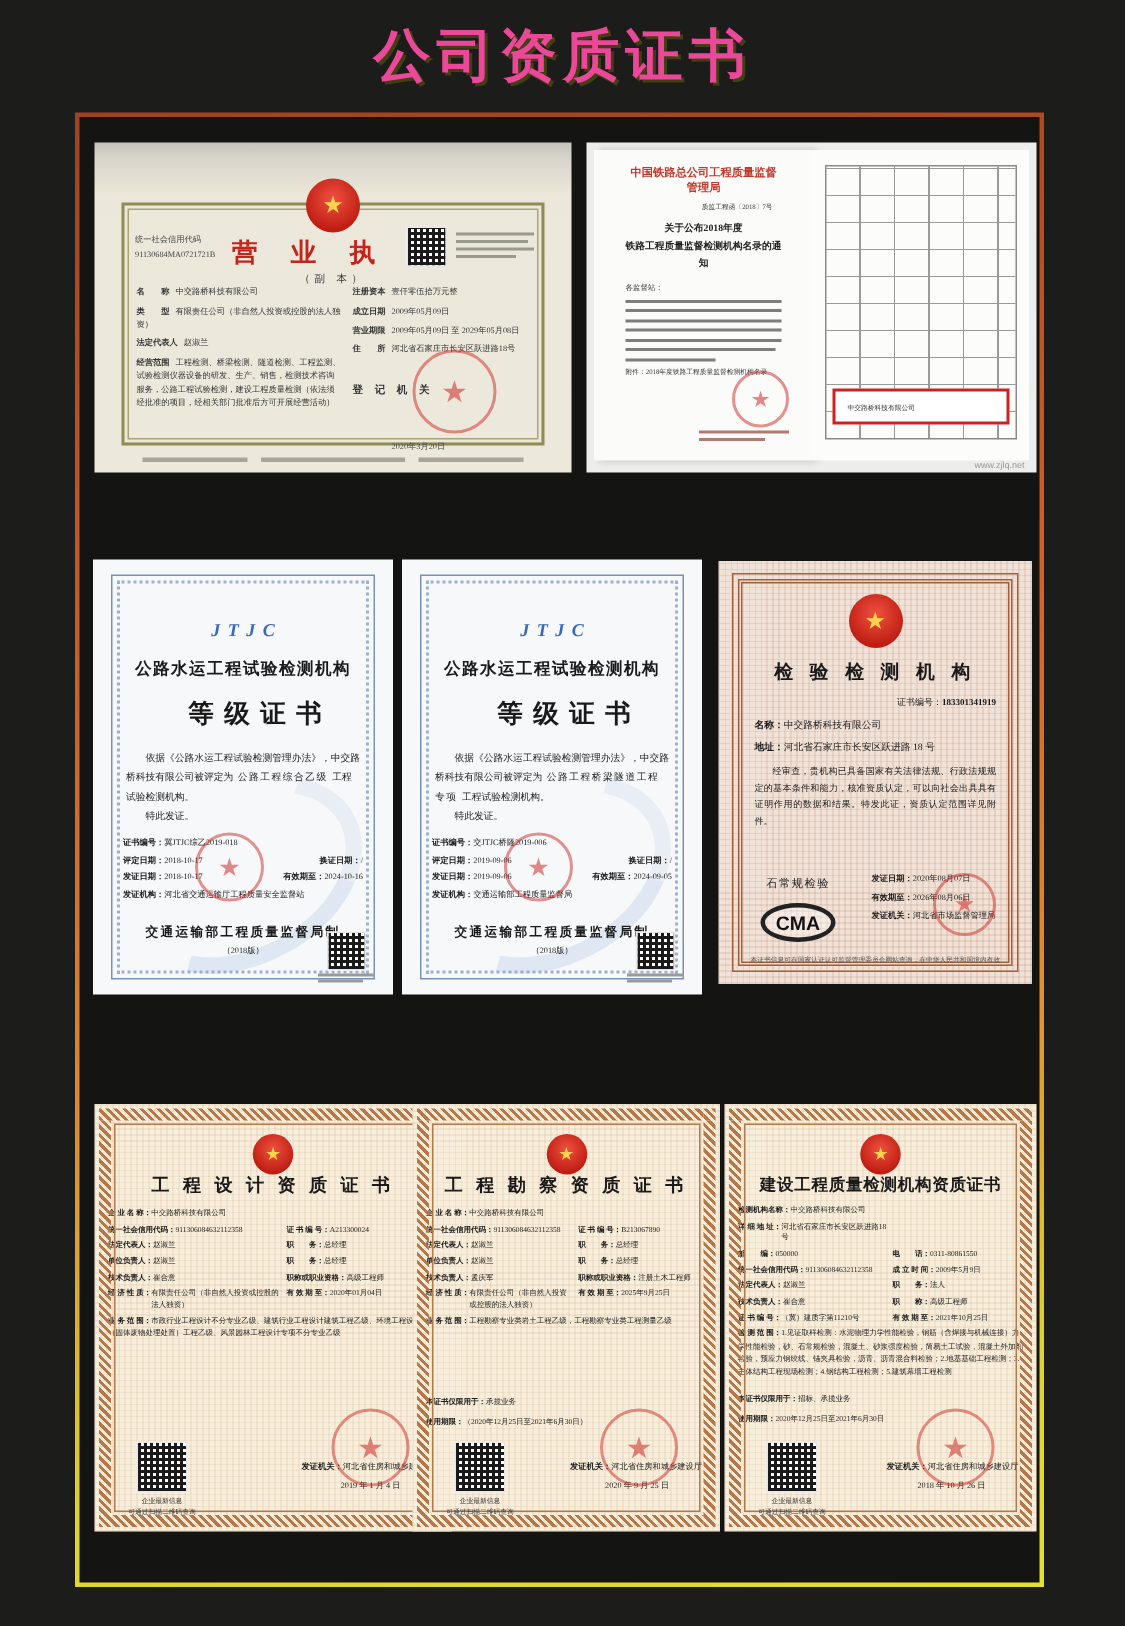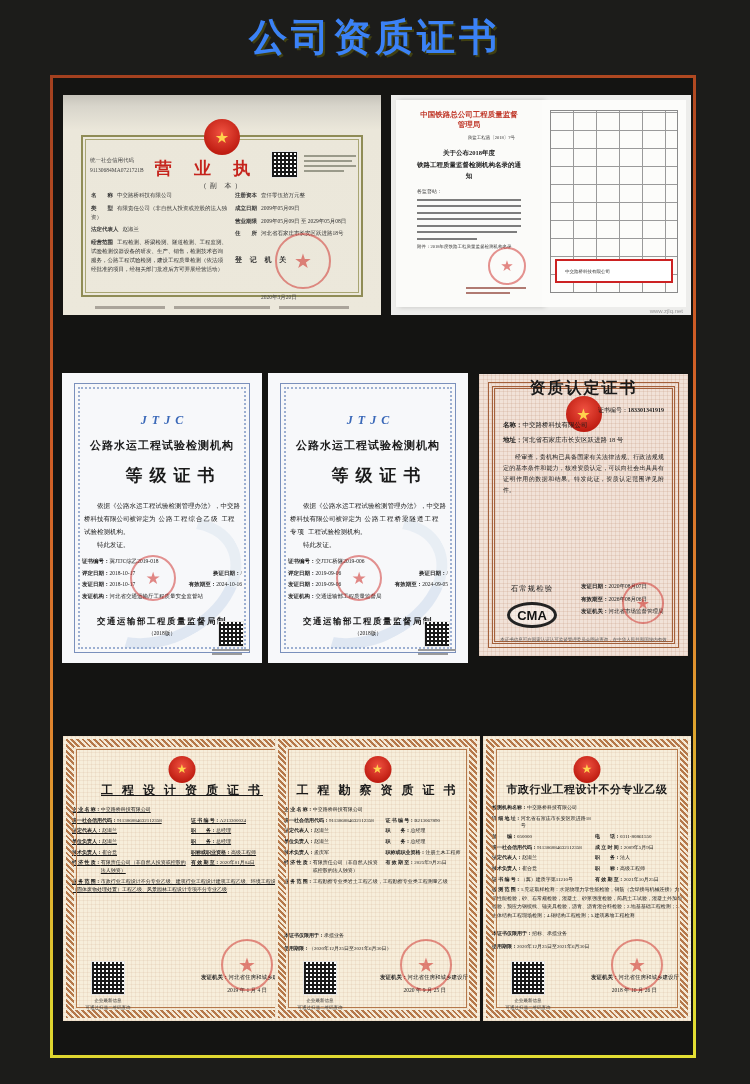--- a/index.html
+++ b/index.html
@@ -1,21 +1,21 @@
 <!DOCTYPE html>
 <html><head>
 <meta charset="utf-8">
 <style>
   * { margin:0; padding:0; box-sizing:border-box; }
   html,body { width:750px; height:1084px; }
   body { background:#1c1c1a; font-family:"Liberation Serif", serif; position:relative; overflow:hidden; }
 
   .page-title { position:absolute; top:12px; left:0; width:100%; text-align:center;
     font-family:"Liberation Sans", sans-serif; font-weight:bold; font-size:38px;
-    letter-spacing:4px; color:#3b82f6; text-shadow:2px 2px 0 rgba(95,95,12,.55); }
+    letter-spacing:4px; color:#ec4899; text-shadow:2px 2px 0 rgba(95,95,12,.55); }
 
   .frame { position:absolute; left:50px; top:75px; width:646px; height:983px; padding:3px;
     background:linear-gradient(170deg,#a3401f 0%,#cf5d26 35%,#e0862e 60%,#ddd22e 85%,#e3df33 100%); }
   .frame-inner { position:relative; width:100%; height:100%; background:#141412; }
 
   .cert { position:absolute; overflow:hidden; }
 
   
   .bar { display:inline-block; height:2px; background:#8f8f8f; vertical-align:middle; }
   .emblem { position:absolute; left:50%; transform:translateX(-50%); border-radius:50%;
@@ -119,21 +119,21 @@
     display:flex; align-items:center; justify-content:center; font-family:"Liberation Sans",sans-serif;
     font-weight:bold; font-size:13px; color:#111; background:rgba(255,255,255,.35);text-align:right; }
   .crows { position:absolute; left:102px; top:206px; font-size:5.5px; line-height:2.3; text-align:left; }
   .cseal { right:24px; top:208px; width:42px; height:42px; font-size:16px; }
   .cfoot { position:absolute; bottom:14px; left:16px; right:16px; text-align:center; font-size:4.5px; color:#555; }
 
   
   .ocert { top:658px; height:285px; color:#1a1a1a; background-color:#f7eedb;
     background-image:repeating-linear-gradient(0deg,rgba(200,160,130,.15) 0 1px,transparent 1px 4px),
       repeating-linear-gradient(90deg,rgba(200,160,130,.15) 0 1px,transparent 1px 4px); }
-  .design { left:10px; width:238px;text-decoration:underline; }
+  .design { left:10px; width:238px; }
   .survey { left:222px; width:205px; }
   .quality { left:430px; width:208px; }
   .oband { position:absolute; left:3px; right:3px; top:3px; bottom:3px; border:8px solid transparent;
     border-image:repeating-linear-gradient(45deg,#b5784a 0 2px,rgba(248,236,214,0) 2px 4px) 8; }
   .opaper { position:absolute; left:13px; right:13px; top:13px; bottom:13px; border:1px solid #b5784a; }
   .o-emblem { top:20px; width:27px; height:27px; font-size:12px; }
   .otitle { margin-top:46px; text-align:center; font-weight:bold; font-size:12px; letter-spacing:3px; }
   .quality .otitle { font-size:11px; letter-spacing:0.5px; }
   .orows { margin:7px 9px 0; font-size:5px; }
   .orow { display:flex; margin-bottom:3.2px; line-height:1.5; }
@@ -329,21 +329,21 @@
         <div class="jqrcap">
           <i class="bar" style="width:38px"></i>
           <i class="bar" style="width:30px"></i>
         </div>
       </div>
 
       <div class="cert cma">
         <div class="cb1"></div>
         <div class="cb2"></div>
         <div class="emblem c-emblem"></div>
-        <div class="ctit2">资质认定证书</div>
+        <div class="ctit1">检 验 检 测 机 构</div>
         <div class="cno"><span>证书编号：</span><b>183301341919</b></div>
         <div class="cline"><b>名称：</b><span>中交路桥科技有限公司</span></div>
         <div class="cline"><b>地址：</b><span>河北省石家庄市长安区跃进路 18 号</span></div>
         <p class="cbody">经审查，贵机构已具备国家有关法律法规、行政法规规定的基本条件和能力，核准资质认定，可以向社会出具具有证明作用的数据和结果。特发此证，资质认定范围详见附件。</p>
         <div class="cmark">
           <div class="cmark-label">石常规检验</div>
           <div class="cmamark">CMA</div>
         </div>
         <div class="crows">
 
@@ -514,21 +514,21 @@
         </div>
         <div class="oissuer"><b>发证机关：</b><span>河北省住房和城乡建设厅</span></div>
         <div class="odate">2020 年 9 月 25 日</div>
         <div class="seal oseal"></div>
       </div>
 
       <div class="cert ocert quality">
         <div class="oband"></div>
         <div class="opaper"></div>
         <div class="emblem o-emblem"></div>
-        <div class="otitle">市政行业工程设计不分专业乙级</div>
+        <div class="otitle">建设工程质量检测机构资质证书</div>
         <div class="orows">
 
         <div class="orow">
             <span class="og og1">
                 <b>检测机构名称：</b>
                 <span>中交路桥科技有限公司</span>
               </span>
             <span class="og og2">
                 <b></b>
                 <span></span>

